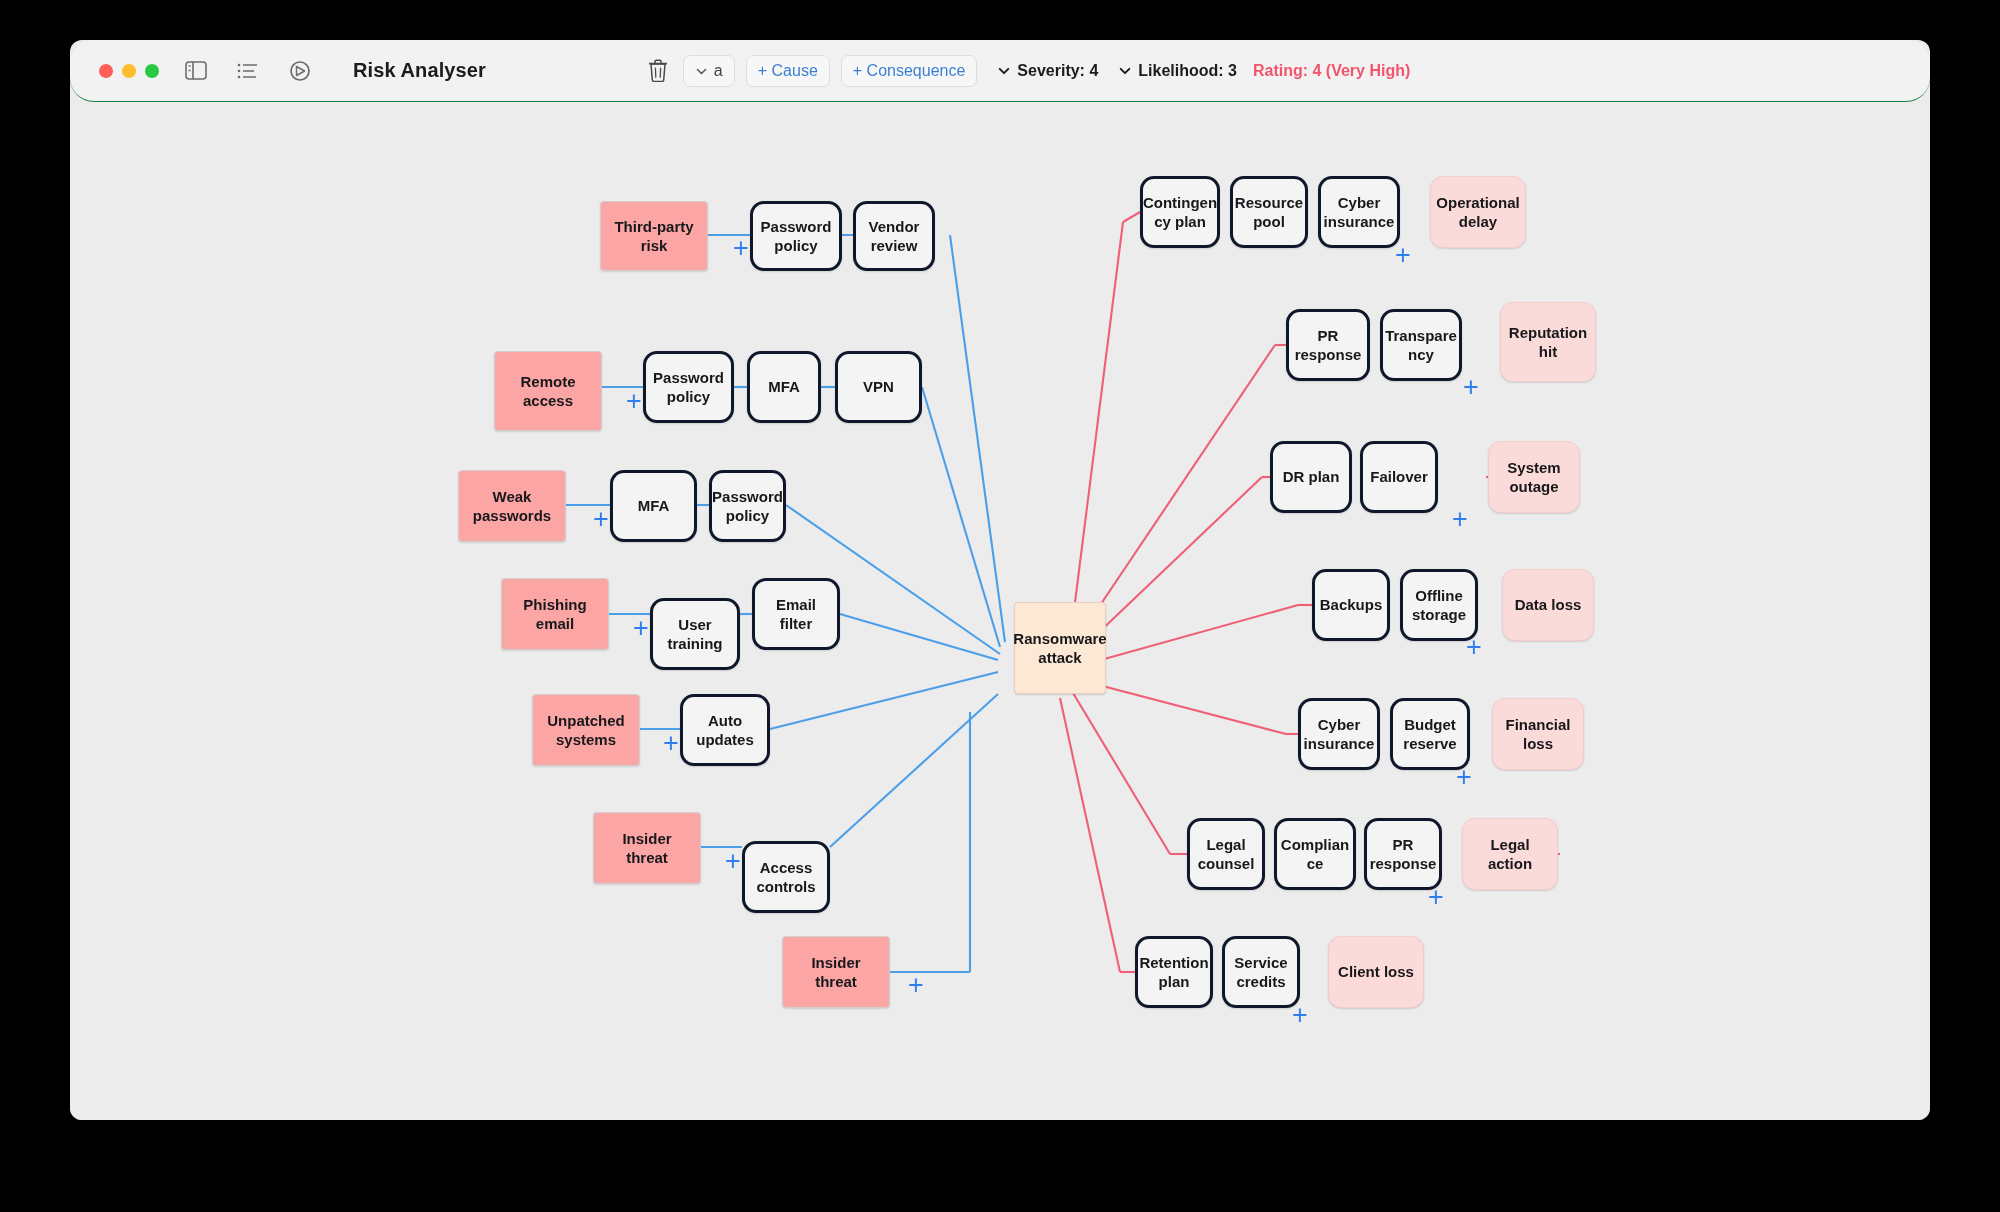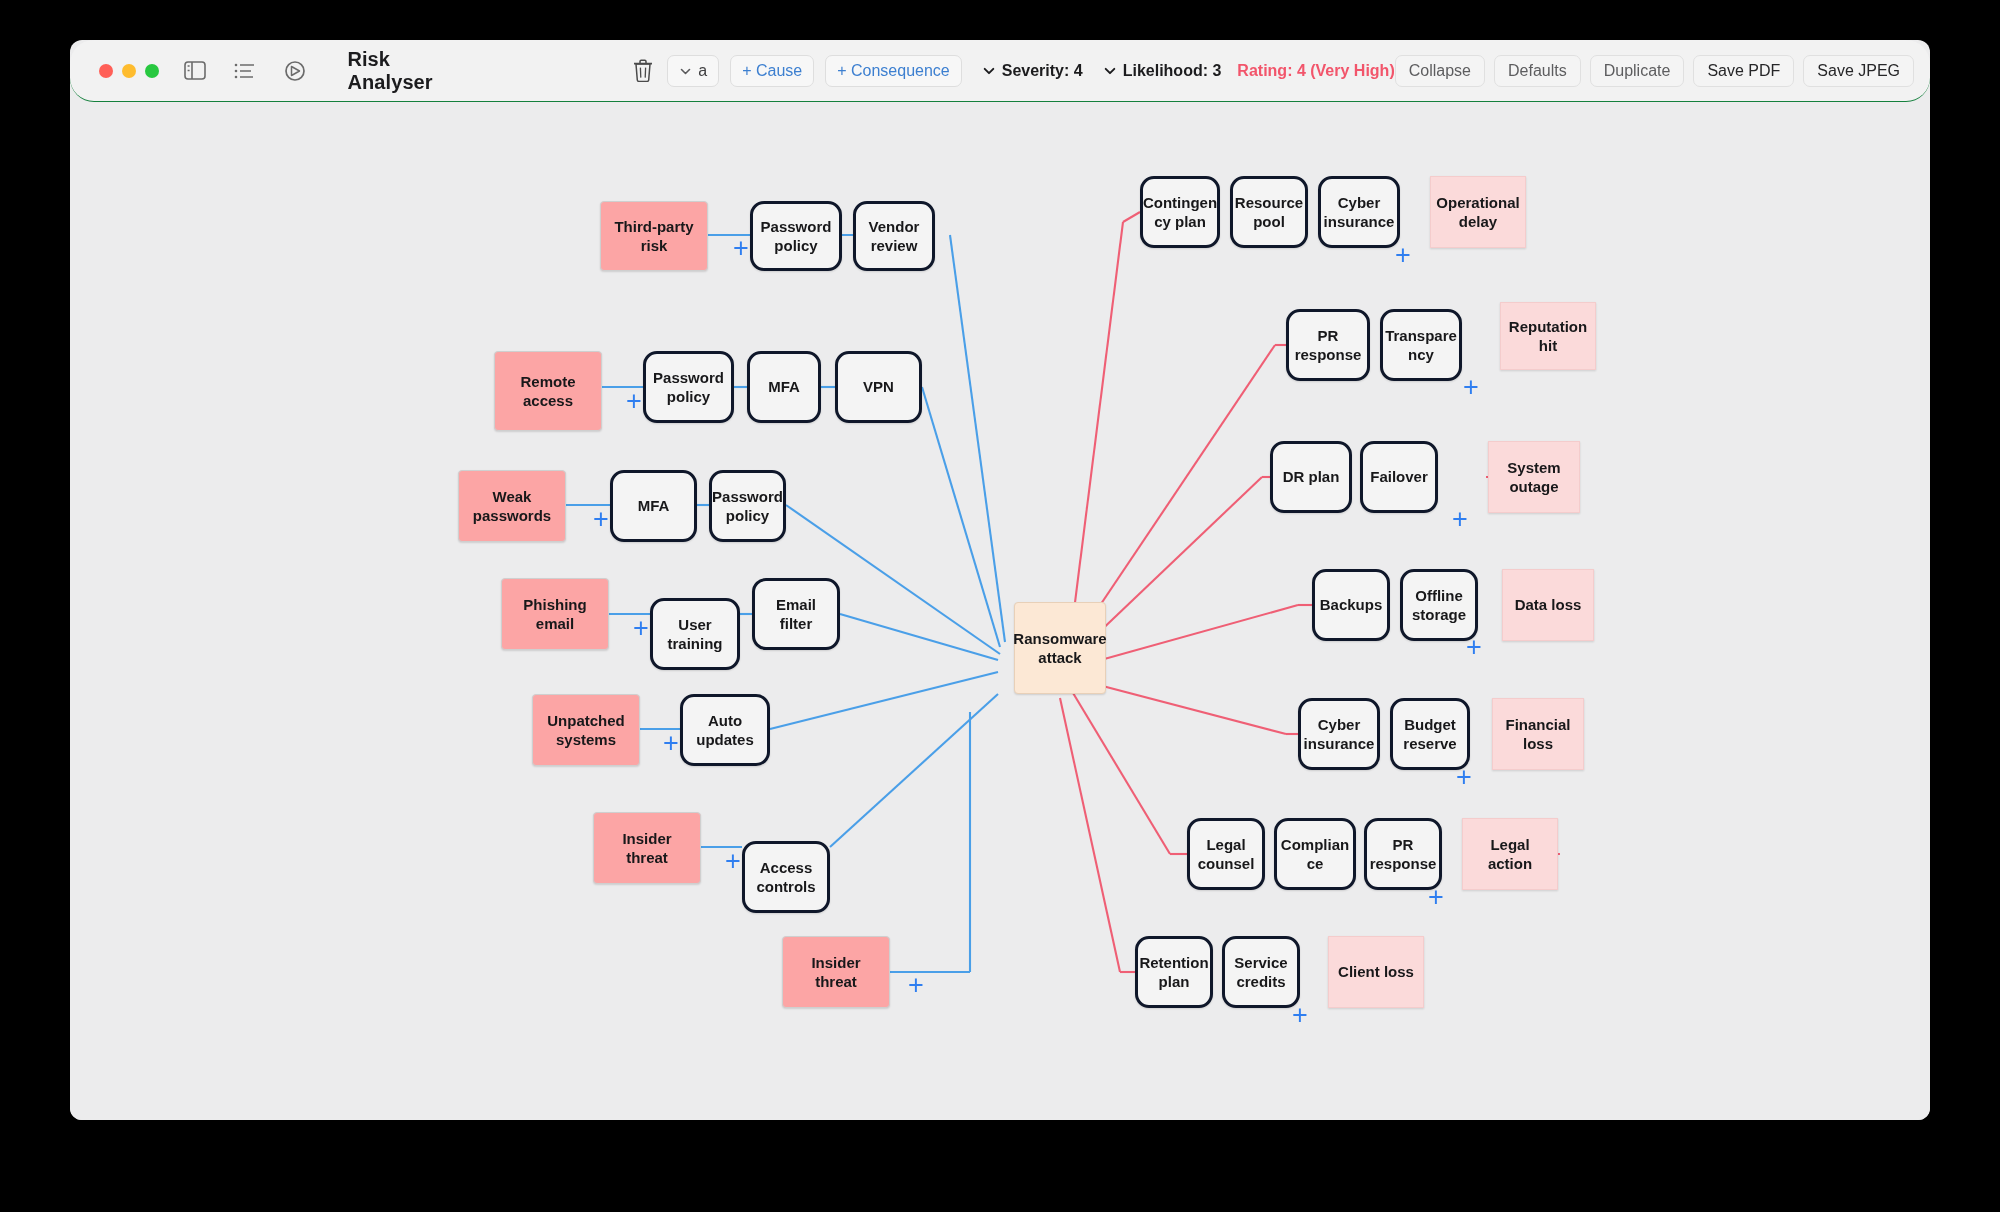--- a/index.html
+++ b/index.html
@@ -43,21 +43,21 @@
   
   .canvas{position:relative;width:100%;height:1018px;background:#ececed;}
   svg.links{position:absolute;left:0;top:0;width:100%;height:100%;}
 
   .node{position:absolute;box-sizing:border-box;display:flex;align-items:center;justify-content:center;
         text-align:center;font-size:15px;font-weight:700;color:#18181a;line-height:1.28;
         padding:4px 7px;box-shadow:0 1px 2px rgba(0,0,0,.13);}
   .n-cause{background:#fca5a5;border:1px solid #cfcfcf;border-radius:4px;}
   .n-mit{background:#f4f4f4;border:3px solid #0f172a;border-radius:14px;}
   .n-center{background:#fce8d5;border:1px solid #e8d0b8;border-radius:4px;}
-  .n-cons{background:#fbdada;border:1px solid #f4cccc;border-radius:0;}
+  .n-cons{background:#fbdada;border:1px solid #f4cccc;border-radius:13px;}
 
   .plus{position:absolute;color:#2f7ef0;font-size:27px;font-weight:400;line-height:1;
         font-family:"Liberation Sans",sans-serif;cursor:pointer;user-select:none;}
 </style>
 </head>
 <body>
 
 <div class="window">
 
   <div class="toolbar">
@@ -133,27 +133,20 @@
       <span class="chev">
         <svg width="14" height="14" viewBox="0 0 13 13">
             <path d="M2.5 4.5 L6.5 8.5 L10.5 4.5" fill="none" stroke="#1c1c1e" stroke-width="1.8" stroke-linecap="round" stroke-linejoin="round"></path>
           </svg>
       </span>
       <span>Likelihood: 3</span>
     </div>
 
     <div class="rating">Rating: 4 (Very High)</div>
 
-    <div class="right-group">
-      <div class="btn">Collapse</div>
-      <div class="btn">Defaults</div>
-      <div class="btn">Duplicate</div>
-      <div class="btn dark">Save PDF</div>
-      <div class="btn dark">Save JPEG</div>
-    </div>
   </div>
 
   <div class="canvas">
 
     <svg class="links" viewBox="0 0 1860 1018" preserveAspectRatio="none">
       <g stroke="#4a9fe8" stroke-width="2.1" fill="none">
         <line x1="638" y1="133" x2="680" y2="133"></line>
         <line x1="772" y1="133" x2="783" y2="133"></line>
         <line x1="880" y1="133" x2="935" y2="540"></line>
 
@@ -256,21 +249,21 @@
 
     <div class="node n-mit" style="left:1070px;top:74px;width:80px;height:72px;">Contingen cy plan</div>
     <div class="node n-mit" style="left:1160px;top:74px;width:78px;height:72px;">Resource pool</div>
     <div class="node n-mit" style="left:1248px;top:74px;width:82px;height:72px;">Cyber insurance</div>
     <div class="plus" style="left:1325px;top:140px;">+</div>
     <div class="node n-cons" style="left:1360px;top:74px;width:96px;height:72px;">Operational delay</div>
 
     <div class="node n-mit" style="left:1216px;top:207px;width:84px;height:72px;">PR response</div>
     <div class="node n-mit" style="left:1310px;top:207px;width:82px;height:72px;">Transpare ncy</div>
     <div class="plus" style="left:1393px;top:272px;">+</div>
-    <div class="node n-cons" style="left:1430px;top:200px;width:96px;height:68px;">Reputation hit</div>
+    <div class="node n-cons" style="left:1430px;top:200px;width:96px;height:80px;">Reputation hit</div>
 
     <div class="node n-mit" style="left:1200px;top:339px;width:82px;height:72px;">DR plan</div>
     <div class="node n-mit" style="left:1290px;top:339px;width:78px;height:72px;">Failover</div>
     <div class="plus" style="left:1382px;top:404px;">+</div>
     <div class="node n-cons" style="left:1418px;top:339px;width:92px;height:72px;">System outage</div>
 
     <div class="node n-mit" style="left:1242px;top:467px;width:78px;height:72px;">Backups</div>
     <div class="node n-mit" style="left:1330px;top:467px;width:78px;height:72px;">Offline storage</div>
     <div class="plus" style="left:1396px;top:532px;">+</div>
     <div class="node n-cons" style="left:1432px;top:467px;width:92px;height:72px;">Data loss</div>

